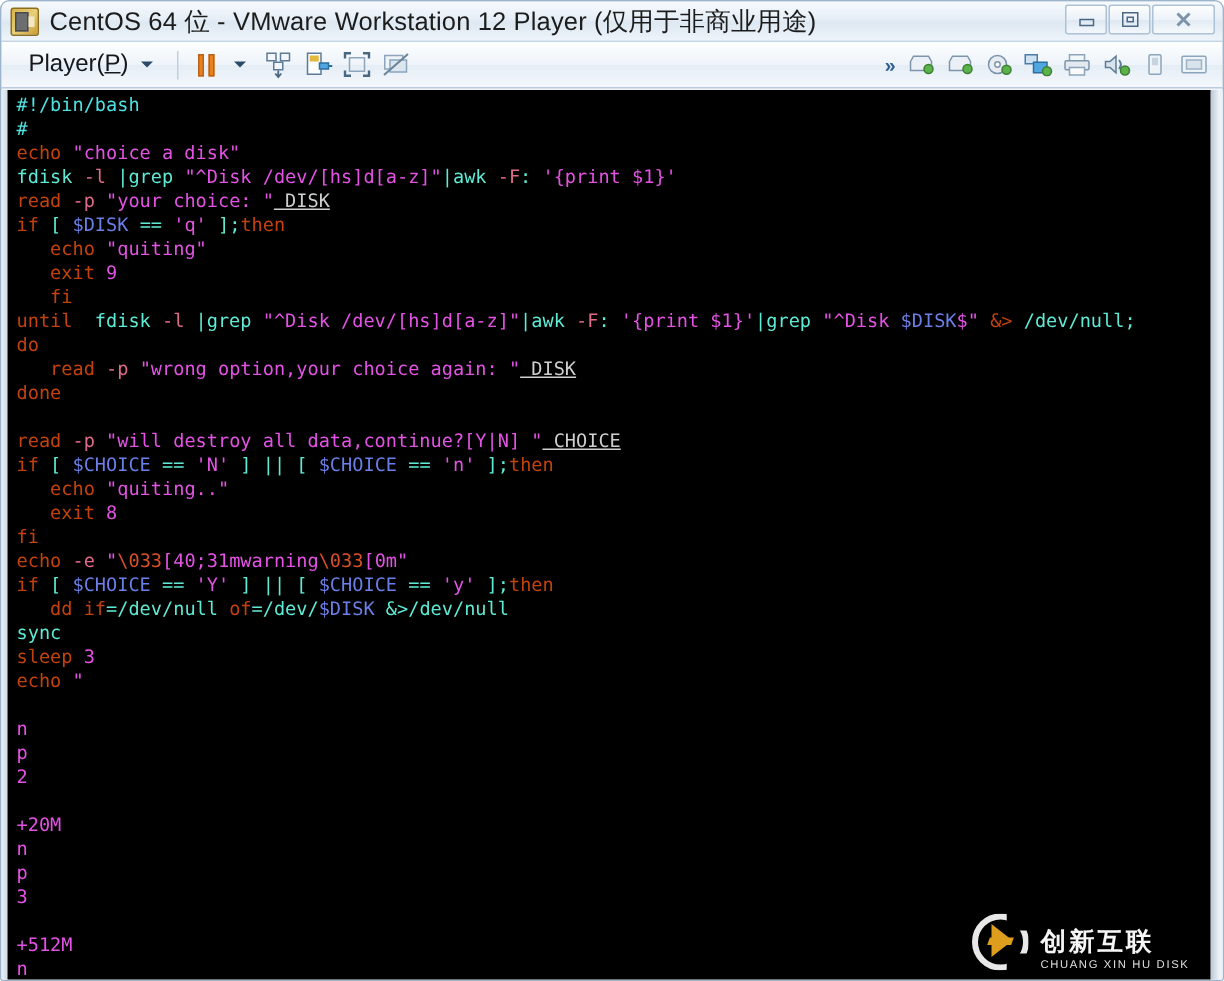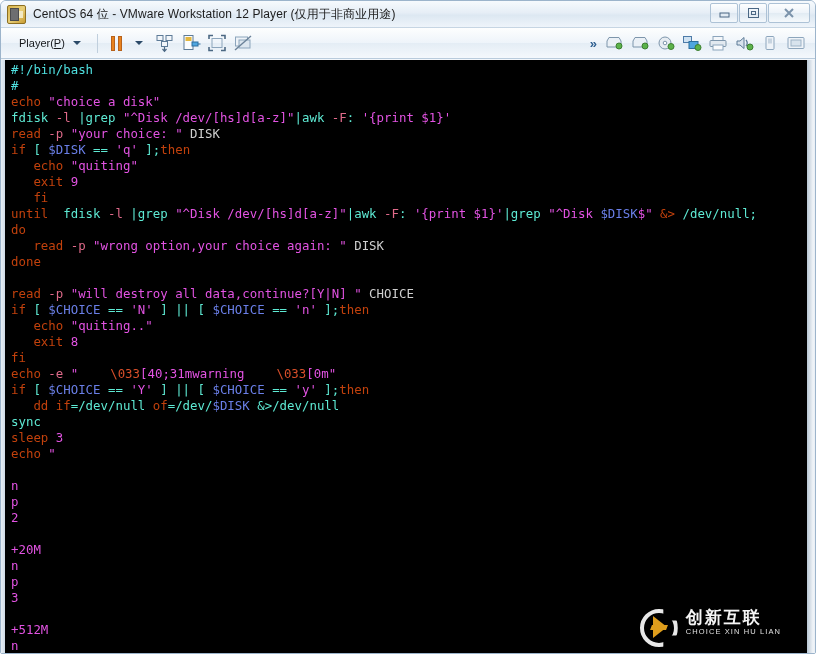--- a/index.html
+++ b/index.html
@@ -46,21 +46,21 @@
     background: #6d6e70;
     border: 1px solid #4a4b4d;
   }
   #titlebar .vm-icon::after {
     content:"";
     position: absolute; right: 2px; top: 5px;
     width: 4px; height: 7px;
     background: #f2e9c4;
   }
   #title-text {
-    font-size: 12px;
+    font-size: 17px;
     color: #1c1c1c;
     white-space: nowrap;
     letter-spacing: .1px;
   }
   #wincontrols {
     position: absolute;
     right: 5px; top: 2px;
     display: flex;
     align-items: center;
   }
@@ -84,21 +84,21 @@
     height: 31px;
     background: linear-gradient(to bottom, #fdfefe 0%, #eef4fa 50%, #e4edf5 51%, #f4f8fc 100%);
     border-bottom: 1px solid #b9cbdc;
     display: flex;
     align-items: center;
     padding: 0 6px;
     box-sizing: border-box;
     position: relative;
   }
   .tb-item { display:flex; align-items:center; height:24px; padding:0 4px; border-radius:3px; }
-  #player-menu { font-size: 11px; color:#15181c; padding-left:8px; padding-right:3px; }
+  #player-menu { font-size: 16px; color:#15181c; padding-left:8px; padding-right:3px; }
   #player-menu u { text-decoration: underline; }
   .caret {
     width:0;height:0;
     border-left:4px solid transparent;
     border-right:4px solid transparent;
     border-top:4px solid #2b4a68;
     margin: 0 5px;
   }
   .tb-sep {
     width:1px; height:19px;
@@ -153,30 +153,30 @@
   #term .ln { height: 16px; white-space: pre; }
 
   
   .c-comment { color:#4fe0e0; }     
   .c-kw      { color:#c2410c; }     
   .c-str     { color:#e353e3; }     
   .c-var     { color:#6a7fe8; }     
   .c-num     { color:#e353e3; }     
   .c-plain   { color:#5eead4; }     
   .c-opt     { color:#e06a8a; }     
-  .c-esc     { color:#d94f2a;margin-left:32px; }     
+  .c-esc     { color:#d94f2a; }     
   .c-here    { color:#e353e3; }     
-  .c-id      { color:#cfcfcf; }     
+  .c-id      { color:#cfcfcf;text-decoration:underline; }     
 
   
   #watermark {
     position: absolute;
-    right: 26px; bottom: 8px;
+    right: 14px; bottom: 8px;
     display: flex;
-    align-items: flex-start;
+    align-items: flex-end;
     opacity: .96;
     pointer-events: none;
   }
   #wm-logo {
     width: 38px; height: 38px;
     border-radius: 50%;
     position: relative;
     margin-right: 8px;
     flex: 0 0 auto;
   }
@@ -362,19 +362,19 @@
       <div id="term"><div class="ln"><span class="c-comment">#!</span><span class="c-comment">/bin/bash</span></div><div class="ln"><span class="c-comment">#</span></div><div class="ln"><span class="c-kw">echo </span><span class="c-str">"choice a disk"</span></div><div class="ln"><span class="c-plain">fdisk </span><span class="c-opt">-l</span><span class="c-plain"> |</span><span class="c-plain">grep </span><span class="c-str">"^Disk /dev/[hs]d[a-z]"</span><span class="c-plain">|awk </span><span class="c-opt">-F</span><span class="c-plain">: </span><span class="c-str">'{print $1}'</span></div><div class="ln"><span class="c-kw">read </span><span class="c-opt">-p</span><span class="c-plain"> </span><span class="c-str">"your choice: "</span><span class="c-id"> DISK</span></div><div class="ln"><span class="c-kw">if </span><span class="c-plain">[ </span><span class="c-var">$DISK</span><span class="c-plain"> == </span><span class="c-str">'q'</span><span class="c-plain"> ]</span><span class="c-plain">;</span><span class="c-kw">then</span></div><div class="ln"><span class="c-plain">   </span><span class="c-kw">echo </span><span class="c-str">"quiting"</span></div><div class="ln"><span class="c-plain">   </span><span class="c-kw">exit </span><span class="c-num">9</span></div><div class="ln"><span class="c-plain">   </span><span class="c-kw">fi</span></div><div class="ln"><span class="c-kw">until </span><span class="c-plain"> fdisk </span><span class="c-opt">-l</span><span class="c-plain"> |</span><span class="c-plain">grep </span><span class="c-str">"^Disk /dev/[hs]d[a-z]"</span><span class="c-plain">|awk </span><span class="c-opt">-F</span><span class="c-plain">: </span><span class="c-str">'{print $1}'</span><span class="c-plain">|grep </span><span class="c-str">"^Disk </span><span class="c-var">$DISK</span><span class="c-str">$"</span><span class="c-kw"> &amp;&gt; </span><span class="c-plain">/dev/null;</span></div><div class="ln"><span class="c-kw">do</span></div><div class="ln"><span class="c-plain">   </span><span class="c-kw">read </span><span class="c-opt">-p</span><span class="c-plain"> </span><span class="c-str">"wrong option,your choice again: "</span><span class="c-id"> DISK</span></div><div class="ln"><span class="c-kw">done</span></div><div class="ln">&nbsp;</div><div class="ln"><span class="c-kw">read </span><span class="c-opt">-p</span><span class="c-plain"> </span><span class="c-str">"will destroy all data,continue?[Y|N] "</span><span class="c-id"> CHOICE</span></div><div class="ln"><span class="c-kw">if </span><span class="c-plain">[ </span><span class="c-var">$CHOICE</span><span class="c-plain"> == </span><span class="c-str">'N'</span><span class="c-plain"> ] || [ </span><span class="c-var">$CHOICE</span><span class="c-plain"> == </span><span class="c-str">'n'</span><span class="c-plain"> ]</span><span class="c-plain">;</span><span class="c-kw">then</span></div><div class="ln"><span class="c-plain">   </span><span class="c-kw">echo </span><span class="c-str">"quiting.."</span></div><div class="ln"><span class="c-plain">   </span><span class="c-kw">exit </span><span class="c-num">8</span></div><div class="ln"><span class="c-kw">fi</span></div><div class="ln"><span class="c-kw">echo </span><span class="c-opt">-e</span><span class="c-plain"> </span><span class="c-str">"</span><span class="c-esc">\033</span><span class="c-str">[40;31mwarning</span><span class="c-esc">\033</span><span class="c-str">[0m"</span></div><div class="ln"><span class="c-kw">if </span><span class="c-plain">[ </span><span class="c-var">$CHOICE</span><span class="c-plain"> == </span><span class="c-str">'Y'</span><span class="c-plain"> ] || [ </span><span class="c-var">$CHOICE</span><span class="c-plain"> == </span><span class="c-str">'y'</span><span class="c-plain"> ]</span><span class="c-plain">;</span><span class="c-kw">then</span></div><div class="ln"><span class="c-plain">   </span><span class="c-kw">dd </span><span class="c-kw">if</span><span class="c-plain">=/dev/null </span><span class="c-kw">of</span><span class="c-plain">=/dev/</span><span class="c-var">$DISK</span><span class="c-plain"> &amp;&gt;</span><span class="c-plain">/dev/null</span></div><div class="ln"><span class="c-plain">sync</span></div><div class="ln"><span class="c-kw">sleep </span><span class="c-num">3</span></div><div class="ln"><span class="c-kw">echo </span><span class="c-str">"</span></div><div class="ln">&nbsp;</div><div class="ln"><span class="c-here">n</span></div><div class="ln"><span class="c-here">p</span></div><div class="ln"><span class="c-here">2</span></div><div class="ln">&nbsp;</div><div class="ln"><span class="c-here">+20M</span></div><div class="ln"><span class="c-here">n</span></div><div class="ln"><span class="c-here">p</span></div><div class="ln"><span class="c-here">3</span></div><div class="ln">&nbsp;</div><div class="ln"><span class="c-here">+512M</span></div><div class="ln"><span class="c-here">n</span></div></div>
 
       <div id="watermark">
         <div id="wm-logo">
           <div class="ring"></div>
           <div class="bolt"></div>
           <div class="bolt2"></div>
         </div>
         <div id="wm-text">
           <div id="wm-cn">创新互联</div>
-          <div id="wm-en">CHOICE XIN HU LIAN</div>
+          <div id="wm-en">CHUANG XIN HU DISK</div>
         </div>
       </div>
     </div>
   </div>
 
 </div>
 
 </body></html>

